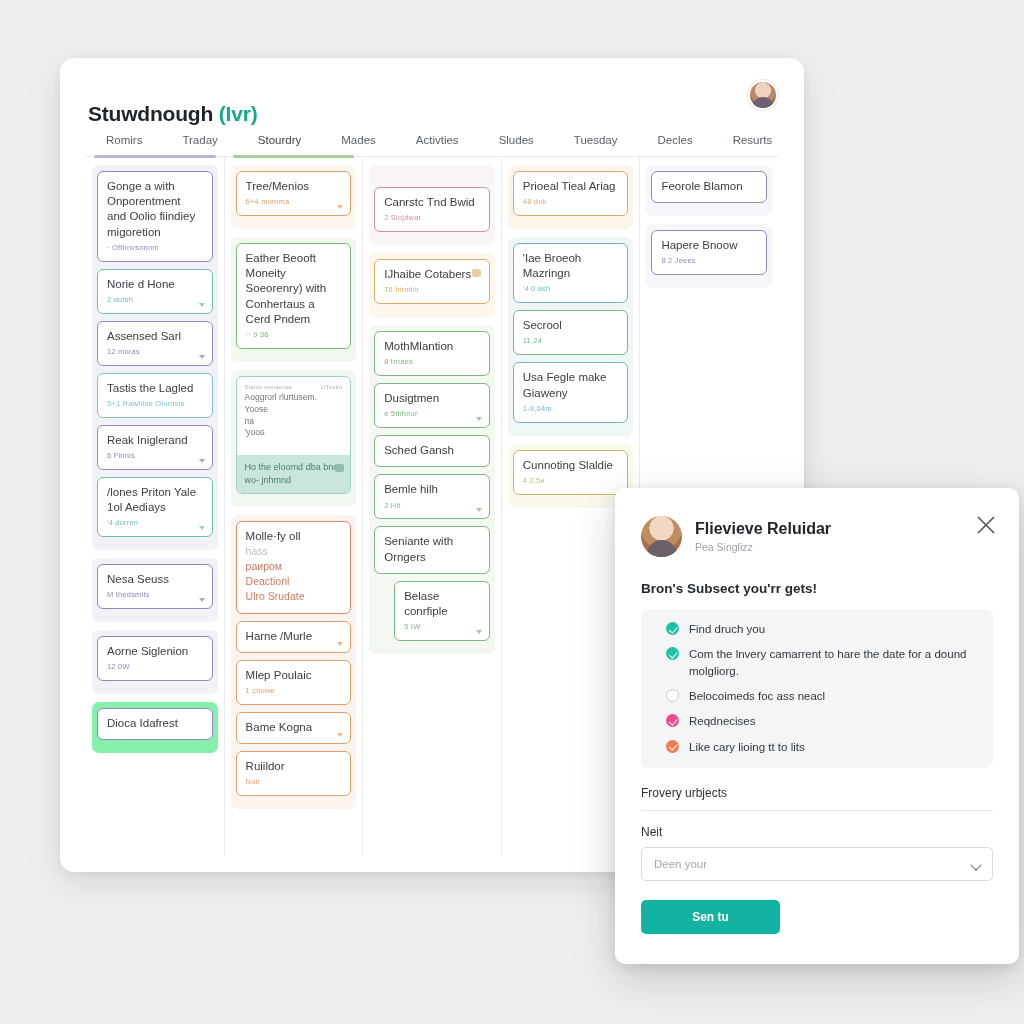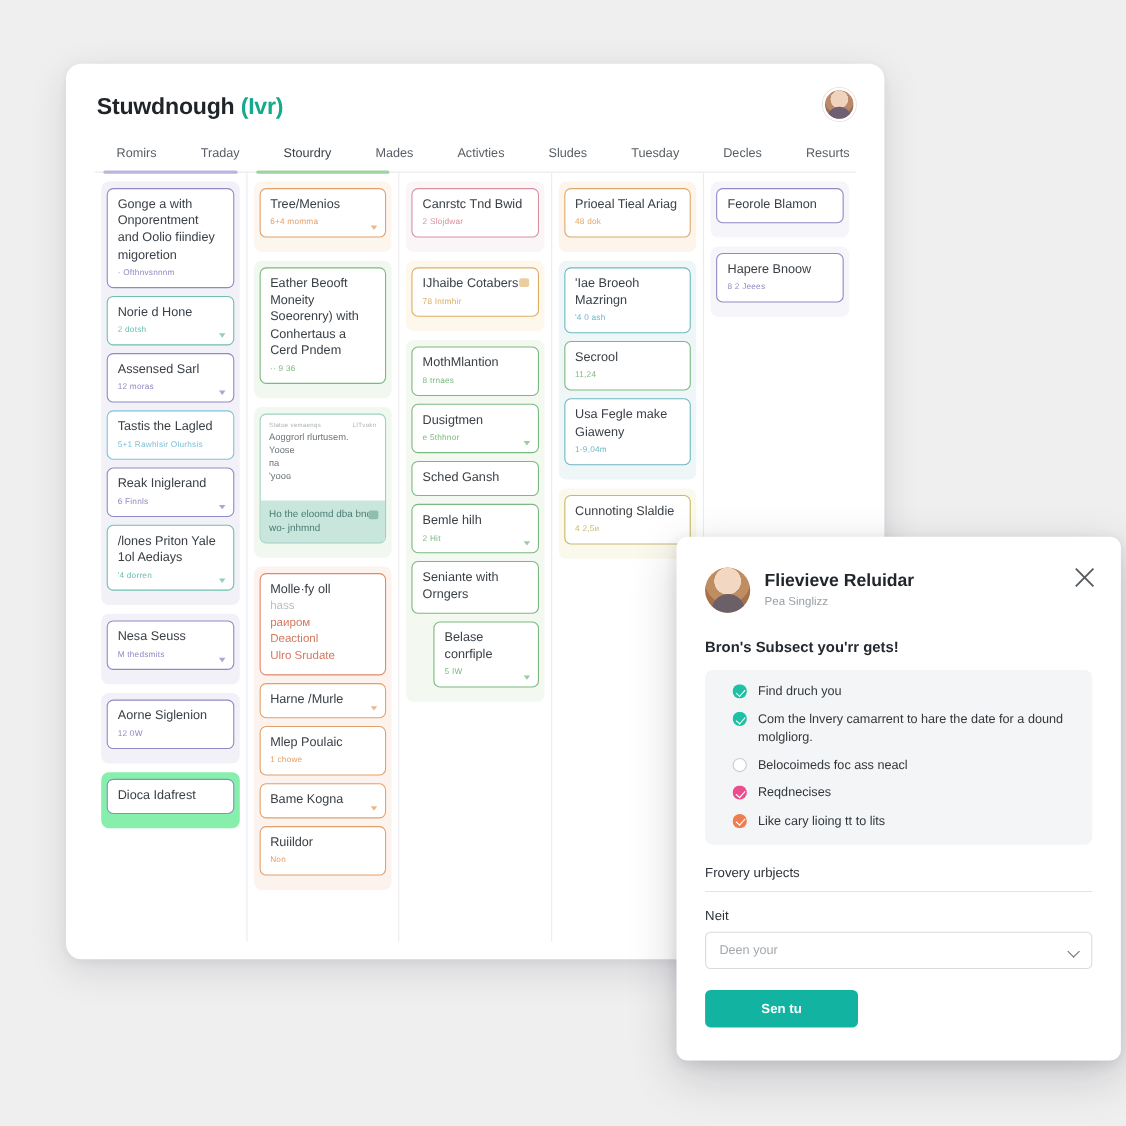--- a/index.html
+++ b/index.html
@@ -16,21 +16,21 @@
     position: absolute;
     left: 60px; top: 58px;
     width: 744px; height: 814px;
     background: #ffffff;
     border-radius: 14px;
     box-shadow: 0 10px 34px rgba(40,40,60,.13), 0 2px 8px rgba(40,40,60,.06);
     overflow: hidden;
   }
   #app-header {
     position: relative;
-    padding: 28px 30px 0 28px;
+    padding: 44px 30px 0 28px;
     height: 58px;
   }
   #app-title {
     font-size: 21px; font-weight: bold; color: #1f2429;
     letter-spacing: -0.2px;
   }
   #app-title .accent { color: #16a98c; }
   #profile-avatar {
     position: absolute; right: 26px; top: 22px;
     width: 30px; height: 30px; border-radius: 50%;
@@ -327,21 +327,21 @@
               <span class="caret" style="color: rgb(226, 160, 106);"></span>
             </div>
             <div class="card" style="border-color: rgb(226, 160, 106);">
               <div class="t">Ruiildor</div>
               <div class="s" style="color: rgb(226, 160, 106);">Non</div>
             </div>
           </div>
         </div>
         <div class="col">
           <div class="group" style="background: rgb(250, 246, 247);">
-            <div class="card" style="border-color: rgb(217, 143, 158);">
+            <div class="card" style="border-color: rgb(217, 143, 158); margin-top: 16px;">
               <div class="t">Canrstc Tnd Bwid</div>
               <div class="s" style="color: rgb(217, 143, 158);">2 Slojdwar</div>
             </div>
           </div>
           <div class="group" style="background: rgb(253, 247, 236);">
             <div class="card" style="border-color: rgb(220, 174, 99);">
               <div class="t">IJhaibe Cotabers</div>
               <div class="s" style="color: rgb(220, 174, 99);">78 Intmhir</div>
               <span style="position: absolute; right: 8px; top: 9px; width: 9px; height: 8px; border-radius: 2px; background: rgb(220, 174, 99); opacity: 0.6;"></span>
             </div>

